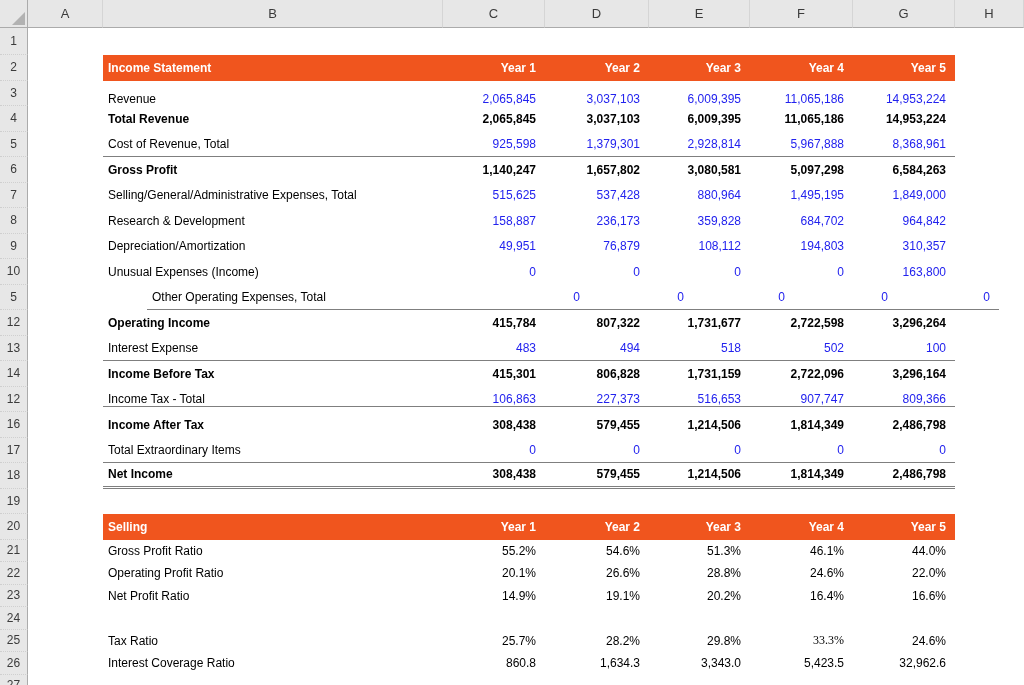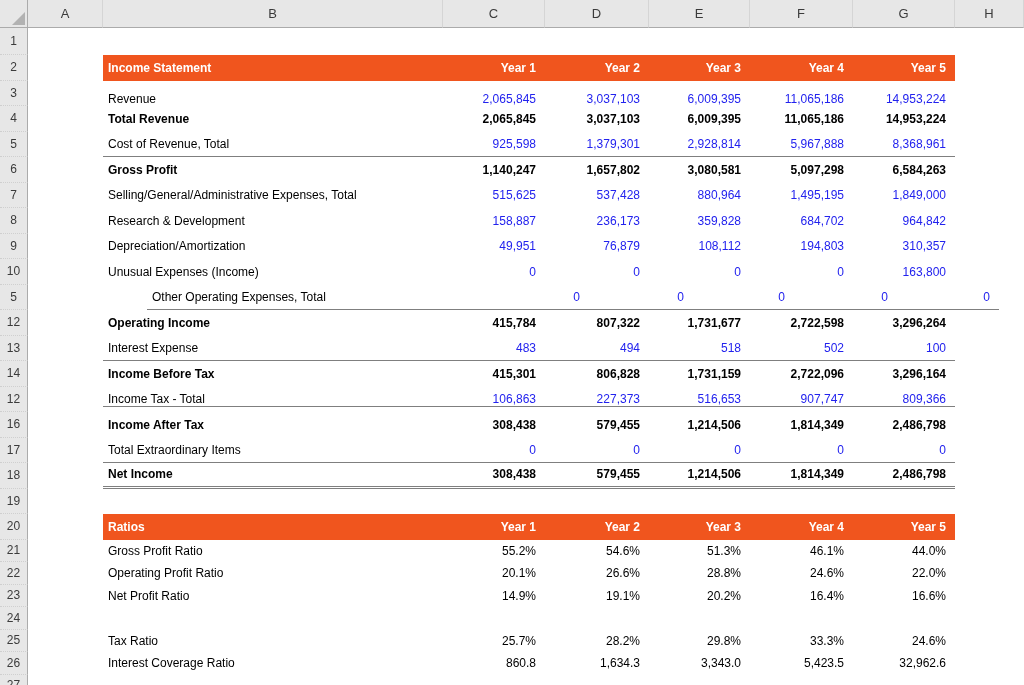--- a/index.html
+++ b/index.html
@@ -268,21 +268,21 @@
           <div class="cell cv bold bbd" style="width: 101px;">1,214,506</div>
           <div class="cell cv bold bbd" style="width: 103px;">1,814,349</div>
           <div class="cell cv bold bbd" style="width: 102px;">2,486,798</div>
           <div class="cell cH"></div>
         </div>
         <div class="crow" style="height: 25.5px;">
           <div class="cell" style="width: 996px;"></div>
         </div>
         <div class="crow" style="height: 25.5px;">
           <div class="cell cA"></div>
-          <div class="cell cB hdr">Ratios</div>
+          <div class="cell cB hdr">Selling</div>
           <div class="cell cv hdr" style="width: 102px;">Year 1</div>
           <div class="cell cv hdr" style="width: 104px;">Year 2</div>
           <div class="cell cv hdr" style="width: 101px;">Year 3</div>
           <div class="cell cv hdr" style="width: 103px;">Year 4</div>
           <div class="cell cv hdr" style="width: 102px;">Year 5</div>
           <div class="cell cH"></div>
         </div>
         <div class="crow" style="height: 22.5px;">
           <div class="cell cA"></div>
           <div class="cell cB">Gross Profit Ratio</div>
@@ -322,21 +322,21 @@
           <div class="cell cv" style="width: 103px;"></div>
           <div class="cell cv" style="width: 102px;"></div>
           <div class="cell cH"></div>
         </div>
         <div class="crow" style="height: 22.5px;">
           <div class="cell cA"></div>
           <div class="cell cB">Tax Ratio</div>
           <div class="cell cv" style="width: 102px;">25.7%</div>
           <div class="cell cv" style="width: 104px;">28.2%</div>
           <div class="cell cv" style="width: 101px;">29.8%</div>
-          <div class="cell cv" style="width: 103px;">33.3%</div>
+          <div class="cell cv" style="width: 103px; font-family: Liberation Serif, serif;">33.3%</div>
           <div class="cell cv" style="width: 102px;">24.6%</div>
           <div class="cell cH"></div>
         </div>
         <div class="crow" style="height: 22.5px;">
           <div class="cell cA"></div>
           <div class="cell cB">Interest Coverage Ratio</div>
           <div class="cell cv" style="width: 102px;">860.8</div>
           <div class="cell cv" style="width: 104px;">1,634.3</div>
           <div class="cell cv" style="width: 101px;">3,343.0</div>
           <div class="cell cv" style="width: 103px;">5,423.5</div>

